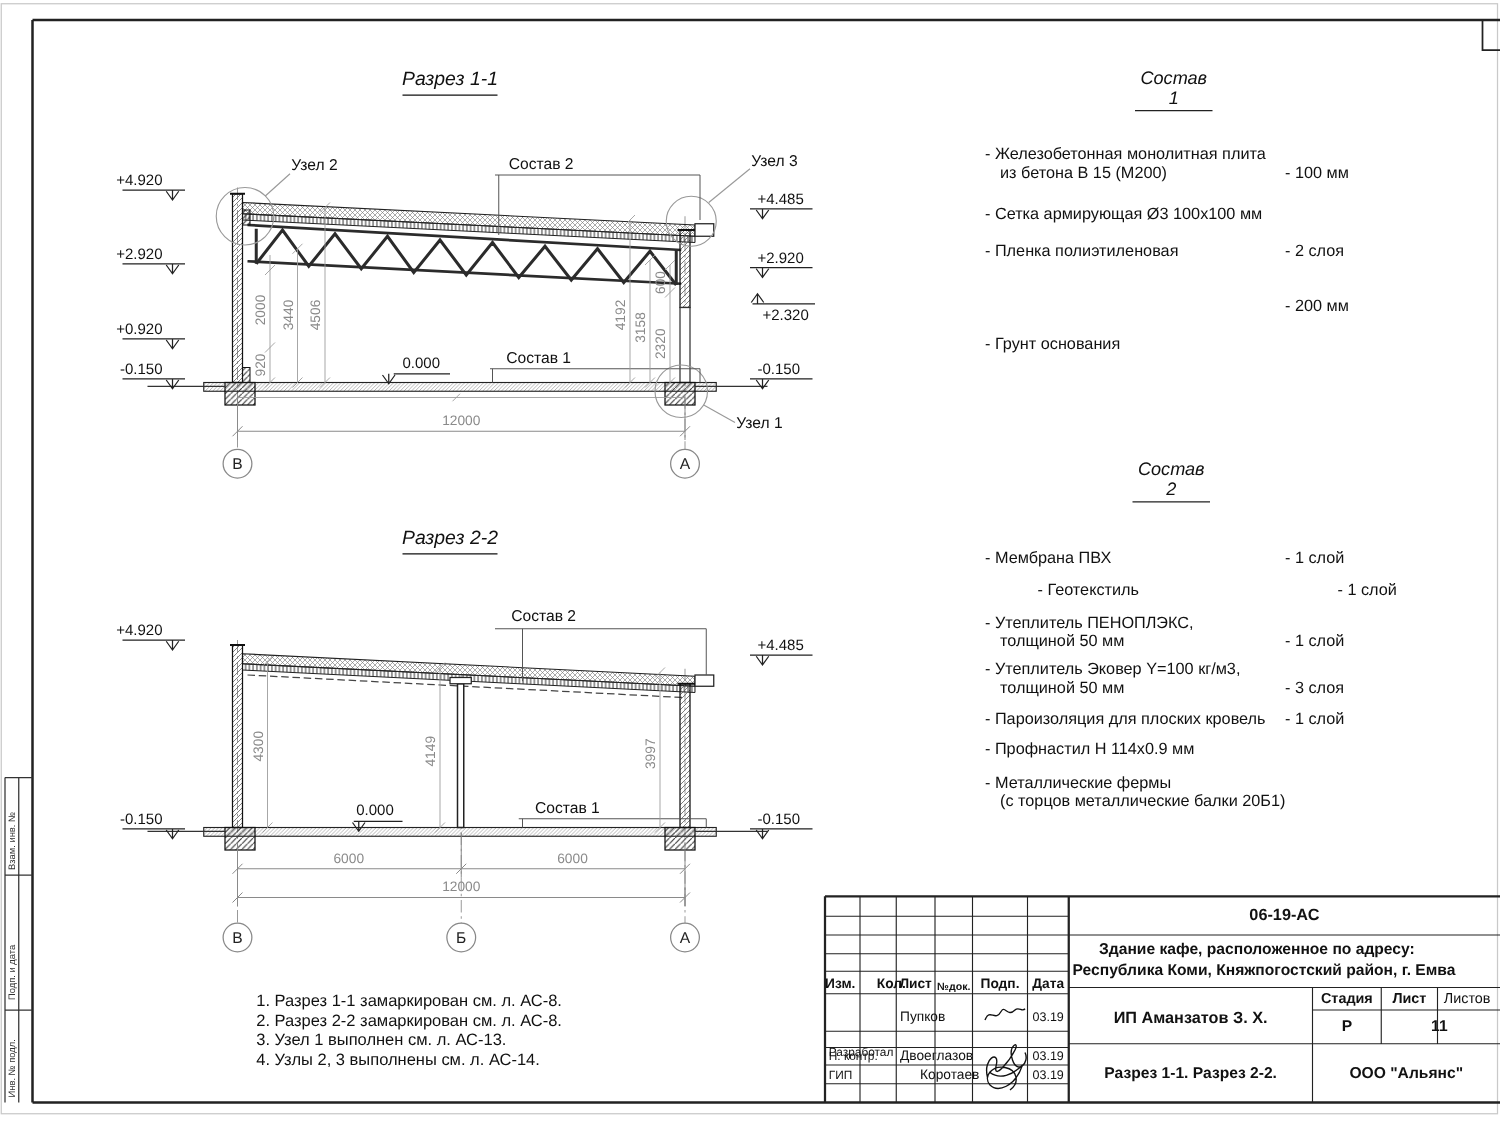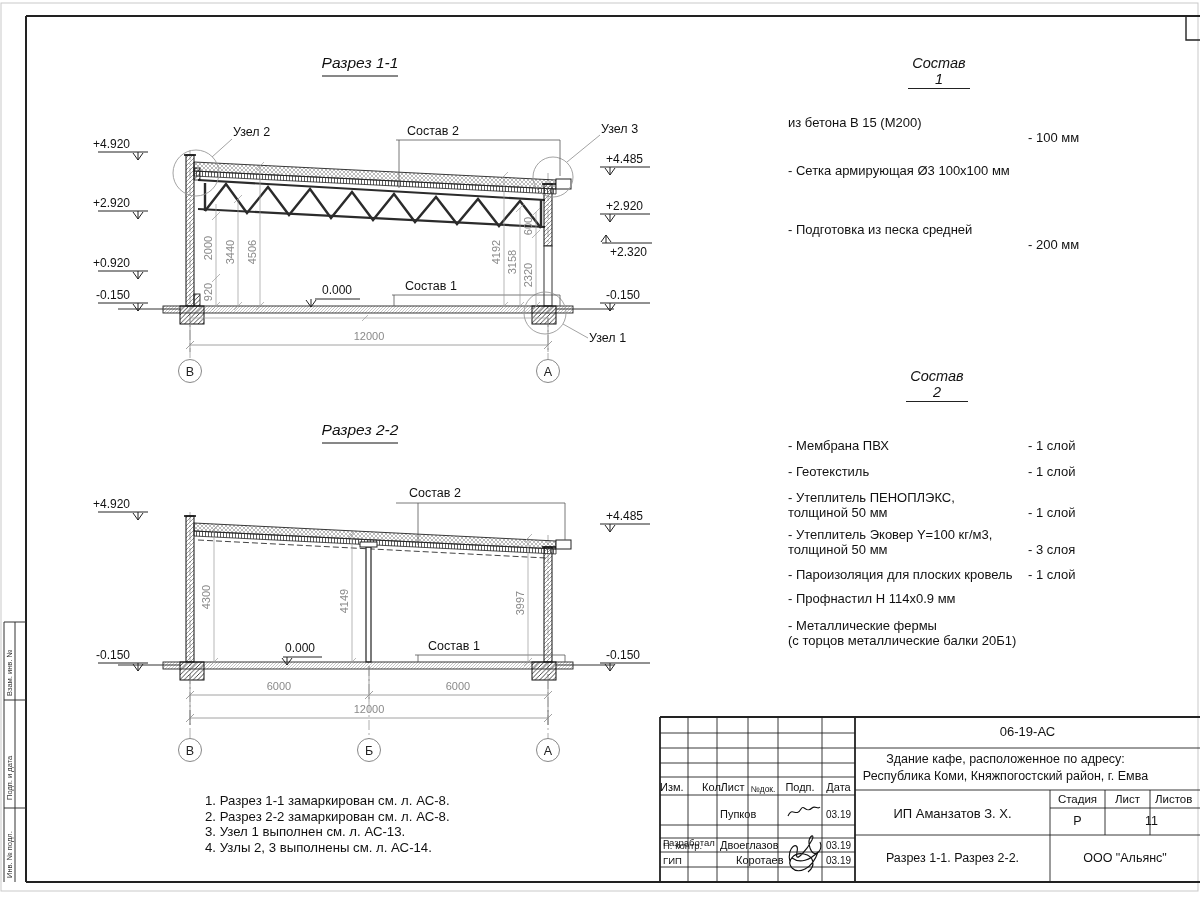--- a/index.html
+++ b/index.html
@@ -3,26 +3,26 @@
 <meta charset="utf-8">
 <style>
   html,body{margin:0;padding:0;}
   body{width:1200px;height:900px;overflow:hidden;background:#fff;
        font-family:"Liberation Sans",sans-serif;color:#1a1a1a;position:relative;}
   #page{position:absolute;inset:0;}
   svg text{font-family:"Liberation Sans",sans-serif;}
   .comp-title{position:absolute;font-style:italic;font-size:14.5px;color:#111;
               border-bottom:1px solid #222;padding-bottom:1px;}
   .comp-item{position:absolute;left:788px;width:350px;font-size:13px;line-height:15px;color:#111;}
-  .comp-item .l2{}
+  .comp-item .l2{margin-left:12px;}
   .comp-item .val{position:absolute;left:240px;top:0;}
   .comp-item .val.on2{top:15px;}
   .notes{position:absolute;left:205px;top:793px;font-size:13.2px;line-height:15.5px;color:#111;}
   .tb-text{position:absolute;color:#111;white-space:nowrap;}
-  .ctr{text-align:center;}
+  .ctr{text-align:center;font-weight:bold;}
   .rot{position:absolute;transform-origin:0 0;transform:rotate(-90deg);
        font-size:7.5px;color:#333;white-space:nowrap;}
   .dimtxt{fill:#8a8a8a;font-size:11px;}
   .lbl{fill:#111;font-size:12.5px;}
   .elev{fill:#111;font-size:12px;}
   .axl{fill:#222;font-size:12.5px;}
   .sect-title{fill:#111;font-size:15.5px;font-style:italic;}
 </style>
 </head>
 <body>
@@ -249,37 +249,44 @@
 
   <g stroke="#111" fill="none" stroke-width="1.1">
     <path d="M788,816 C792,806 796,818 801,809 C804,804 806,814 812,808 C815,805 818,810 820,807"></path>
     <path d="M790,862 C786,846 800,840 797,852 C794,866 808,848 812,840 C816,832 806,836 810,848 C814,860 824,850 820,842 M792,858 C800,864 810,860 818,852 C812,870 798,874 792,868 C786,861 794,852 804,854 C814,856 816,866 808,872"></path>
   </g>
 </svg>
 
 
 <div class="comp-title" style="left:908px;top:55px;width:62px;text-align:center;">Состав 1</div>
 <div class="comp-item" style="top:115px;">
+  <div class="l1">- Железобетонная  монолитная плита</div>
   <div class="l2">из бетона В 15 (М200)</div>
   <div class="val on2">- 100 мм</div>
 </div>
 <div class="comp-item" style="top:163px;">
   <div class="l1">- Сетка армирующая Ø3 100х100 мм</div>
 </div>
+<div class="comp-item" style="top:193px;">
+  <div class="l1">- Пленка полиэтиленовая</div>
+  <div class="val">-  2 слоя</div>
+</div>
 <div class="comp-item" style="top:222px;">
-  <div class="l1">- Подготовка из песка средней</div>
   <div class="val on2">- 200 мм</div>
+</div>
+<div class="comp-item" style="top:267px;">
+  <div class="l1">- Грунт основания</div>
 </div>
 
 <div class="comp-title" style="left:906px;top:368px;width:62px;text-align:center;">Состав 2</div>
 <div class="comp-item" style="top:438px;">
   <div class="l1">- Мембрана ПВХ</div>
   <div class="val">- 1 слой</div>
 </div>
-<div class="comp-item" style="top:464px;">
+<div class="comp-item" style="top:464px;margin-left:42px;">
   <div class="l1">- Геотекстиль</div>
   <div class="val">- 1 слой</div>
 </div>
 <div class="comp-item" style="top:490px;">
   <div class="l1">- Утеплитель ПЕНОПЛЭКС,</div>
   <div class="l2">толщиной 50 мм</div>
   <div class="val on2">- 1 слой</div>
 </div>
 <div class="comp-item" style="top:527px;">
   <div class="l1">- Утеплитель Эковер Y=100 кг/м3,</div>

